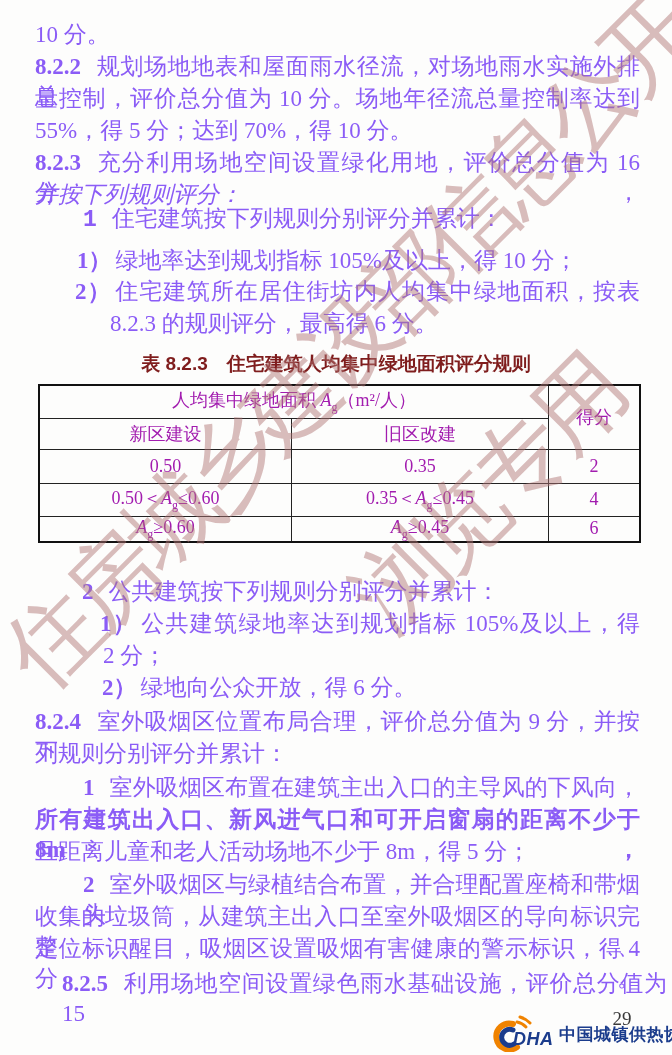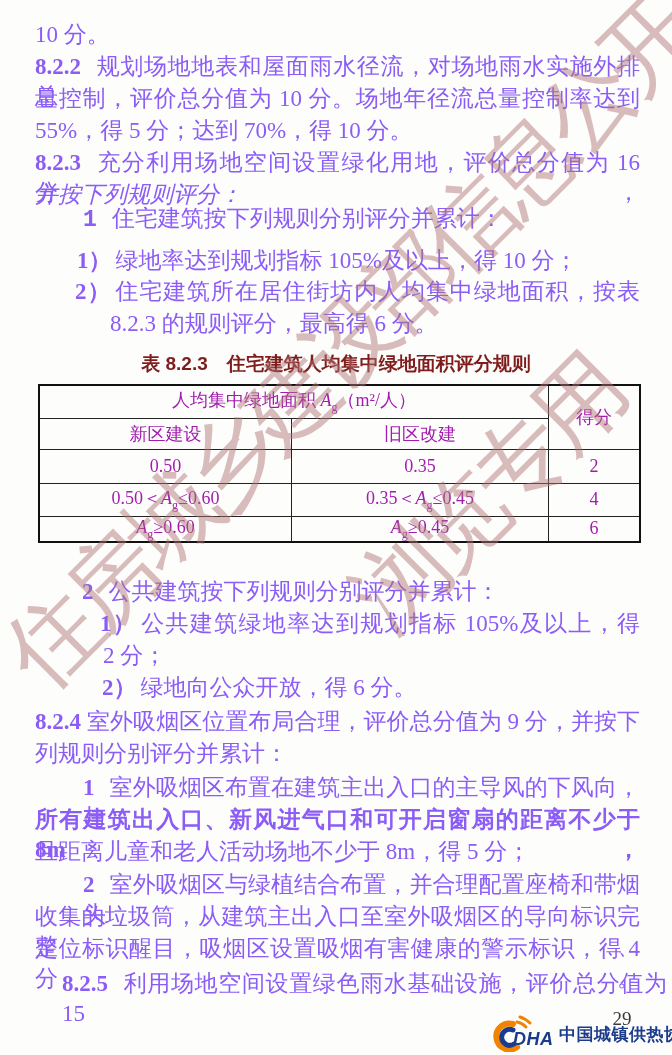--- a/index.html
+++ b/index.html
@@ -83,21 +83,21 @@
       <div class="line just" style="top: 148px; left: 35px; width: 605px;"><span class="num" style="margin-right: 15px;">8.2.3</span><span>充分利用场地空间设置绿化用地，评价总分值为 16 分，</span></div>
       <div class="line" style="top: 180px; left: 35px; width: 605px; font-style: italic;"><span>并按下列规则评分：</span></div>
       <div class="line" style="top: 205px; left: 83px; width: 557px; font-family: Liberation Mono, monospace;"><span class="num" style="margin-right: 15px;">1</span><span>住宅建筑按下列规则分别评分并累计：</span></div>
       <div class="line" style="top: 246px; left: 77px; width: 563px;"><span class="num" style="margin-right: 4px;">1）</span><span>绿地率达到规划指标 105%及以上，得 10 分；</span></div>
       <div class="line just" style="top: 277px; left: 75px; width: 565px;"><span class="num" style="margin-right: 4px;">2）</span><span>住宅建筑所在居住街坊内人均集中绿地面积，按表</span></div>
       <div class="line" style="top: 309px; left: 110px; width: 530px;"><span>8.2.3 的规则评分，最高得 6 分。</span></div>
       <div class="line" style="top: 577px; left: 82px; width: 558px;"><span class="num" style="margin-right: 15px;">2</span><span>公共建筑按下列规则分别评分并累计：</span></div>
       <div class="line just" style="top: 609px; left: 100px; width: 540px;"><span class="num" style="margin-right: 4px;">1）</span><span>公共建筑绿地率达到规划指标 105%及以上，得</span></div>
       <div class="line" style="top: 641px; left: 103px; width: 537px;"><span>2 分；</span></div>
       <div class="line" style="top: 673px; left: 102px; width: 538px;"><span class="num" style="margin-right: 4px;">2）</span><span>绿地向公众开放，得 6 分。</span></div>
-      <div class="line just" style="top: 707px; left: 35px; width: 605px;"><span class="num" style="margin-right: 6px;">8.2.4</span><span>室外吸烟区位置布局合理，评价总分值为 9 分，并按下</span></div>
+      <div class="line just" style="top: 707px; left: 35px; width: 605px;"><span class="num" style="margin-right: 16px;">8.2.4</span><span>室外吸烟区位置布局合理，评价总分值为 9 分，并按下</span></div>
       <div class="line" style="top: 739px; left: 35px; width: 605px;"><span>列规则分别评分并累计：</span></div>
       <div class="line just" style="top: 773px; left: 83px; width: 557px;"><span class="num" style="margin-right: 15px;">1</span><span>室外吸烟区布置在建筑主出入口的主导风的下风向，与</span></div>
       <div class="line just" style="top: 805px; left: 35px; width: 605px; font-weight: bold;"><span>所有建筑出入口、新风进气口和可开启窗扇的距离不少于 8m，</span></div>
       <div class="line" style="top: 837px; left: 35px; width: 605px;"><span>且距离儿童和老人活动场地不少于 8m，得 5 分；</span></div>
       <div class="line just" style="top: 870px; left: 83px; width: 557px;"><span class="num" style="margin-right: 15px;">2</span><span>室外吸烟区与绿植结合布置，并合理配置座椅和带烟头</span></div>
       <div class="line just" style="top: 902px; left: 35px; width: 605px;"><span>收集的垃圾筒，从建筑主出入口至室外吸烟区的导向标识完整、</span></div>
       <div class="line just" style="top: 934px; left: 35px; width: 605px;"><span>定位标识醒目，吸烟区设置吸烟有害健康的警示标识，得 4 分。</span></div>
       <div class="line just" style="top: 969px; left: 22px; width: 605px; margin-left: 40px;"><span class="num" style="margin-right: 15px;">8.2.5</span><span>利用场地空间设置绿色雨水基础设施，评价总分值为 15</span></div>
     </div>
 

